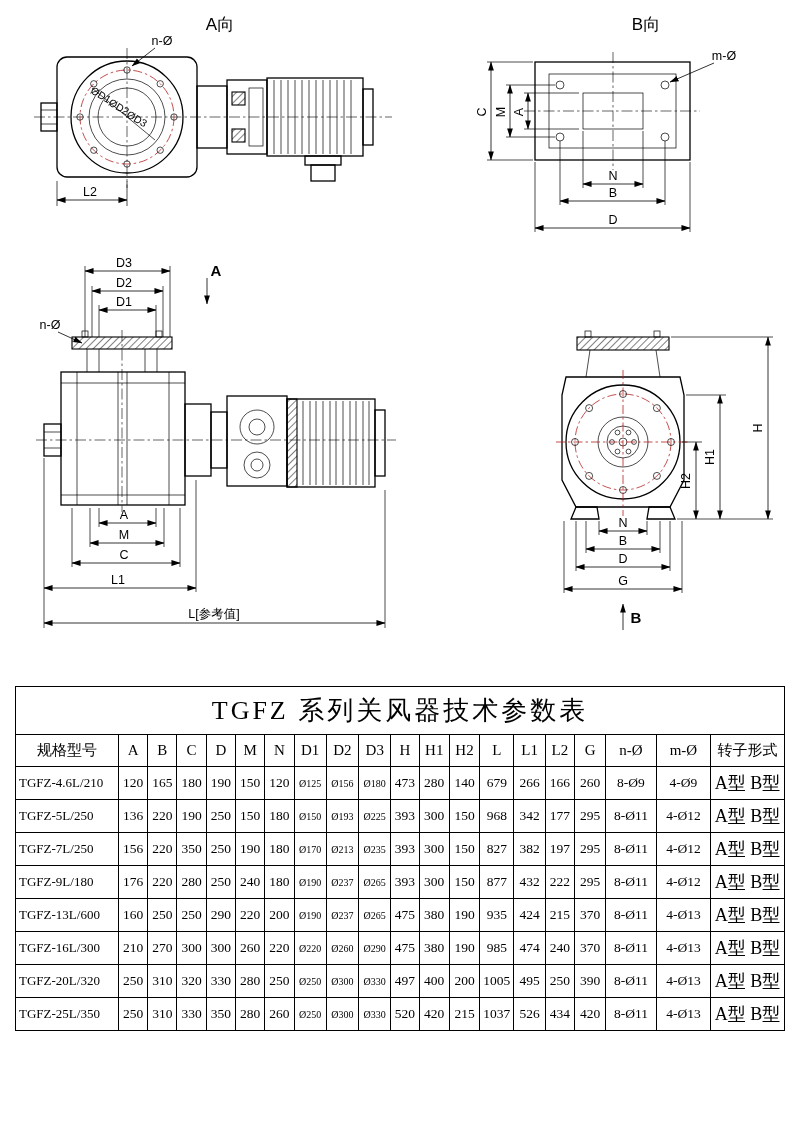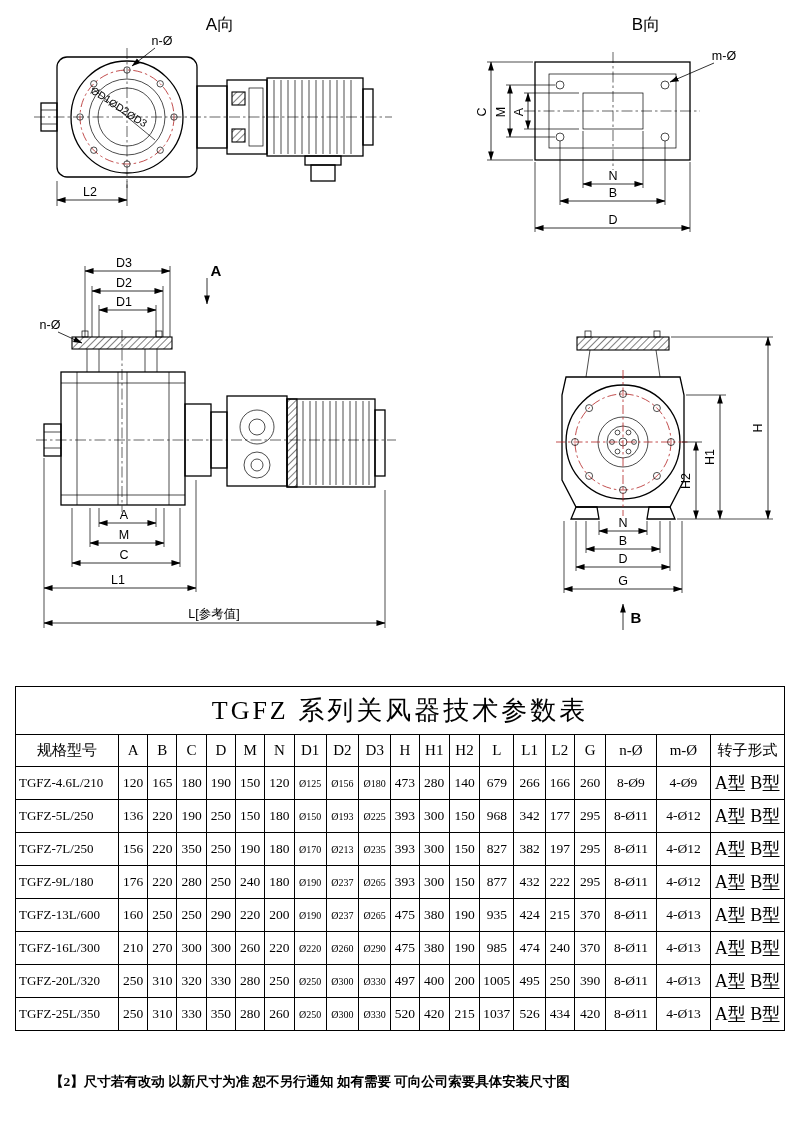--- a/index.html
+++ b/index.html
@@ -595,16 +595,15 @@
             <td>420</td>
             <td>8-Ø11</td>
             <td>4-Ø13</td>
             <td class="rotor-cell">A型 B型</td>
           </tr>
         </tbody>
     </table>
   </div>
 
   <div class="notes">
-    <div class="note indent">【2】尺寸若有改动 以新尺寸为准 恕不另行通知 如有需要 可向公司索要具体安装尺寸图</div>
   </div>
 
 </div>
 
 </body></html>

